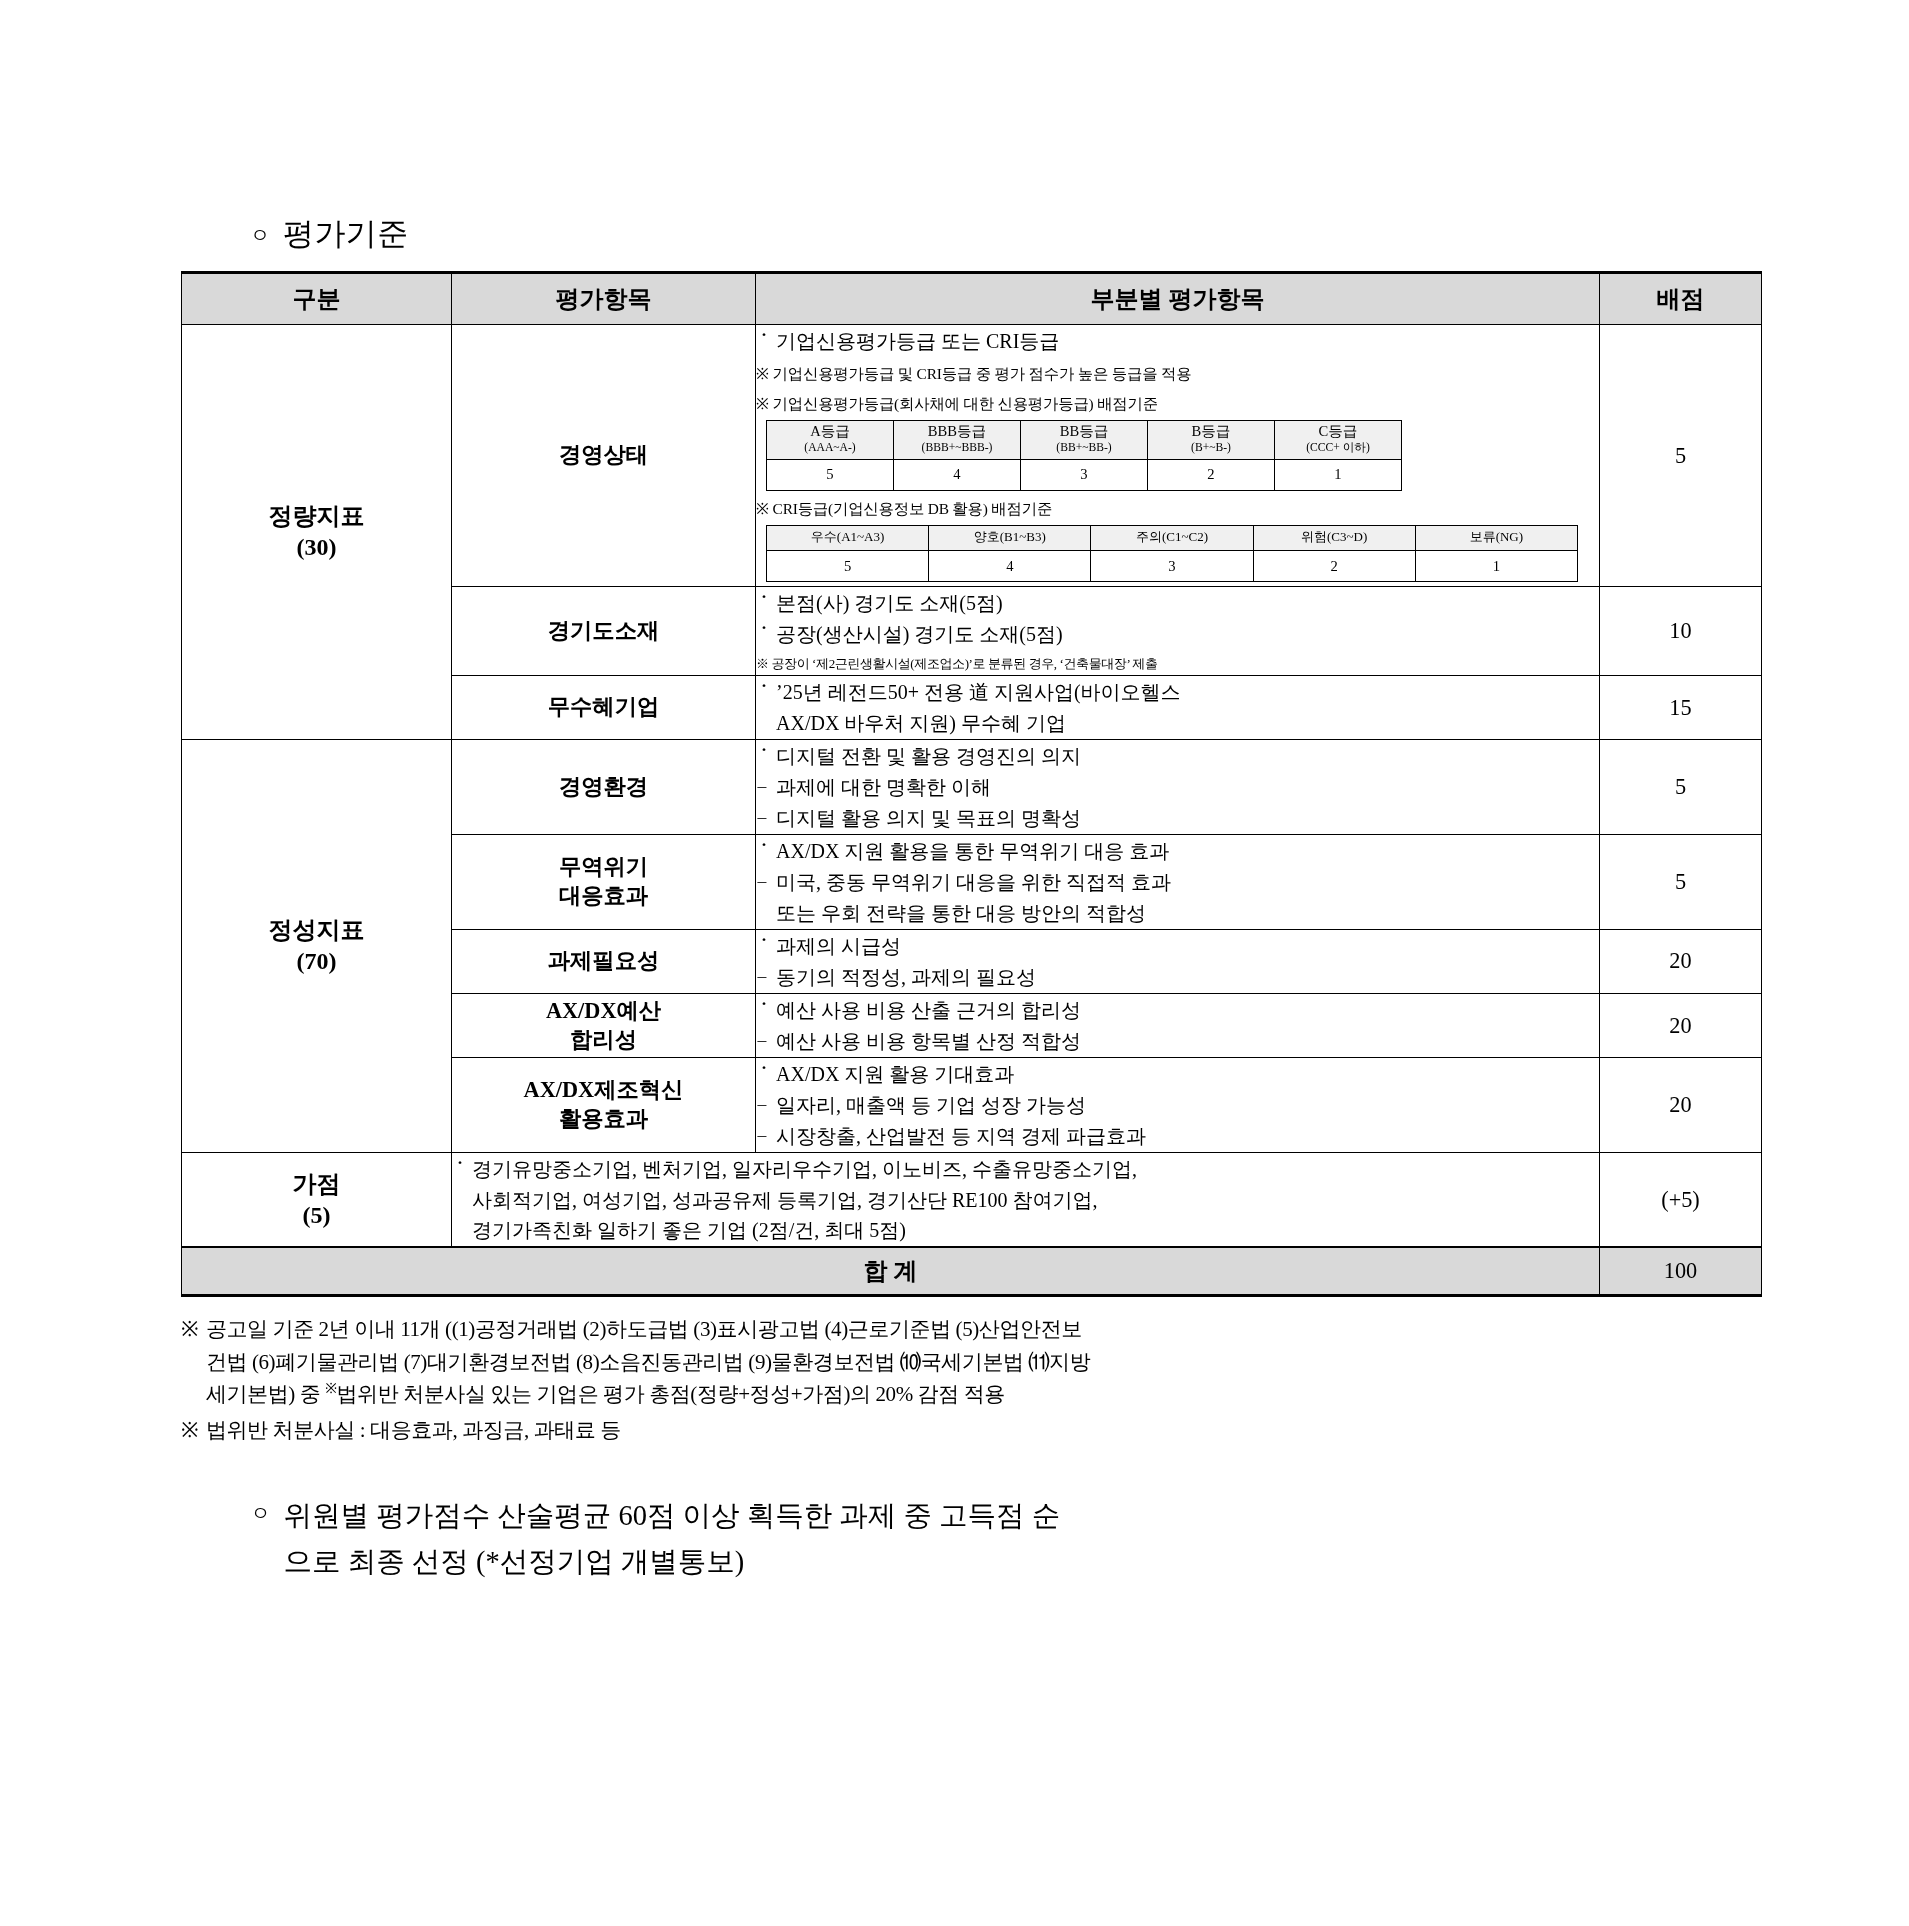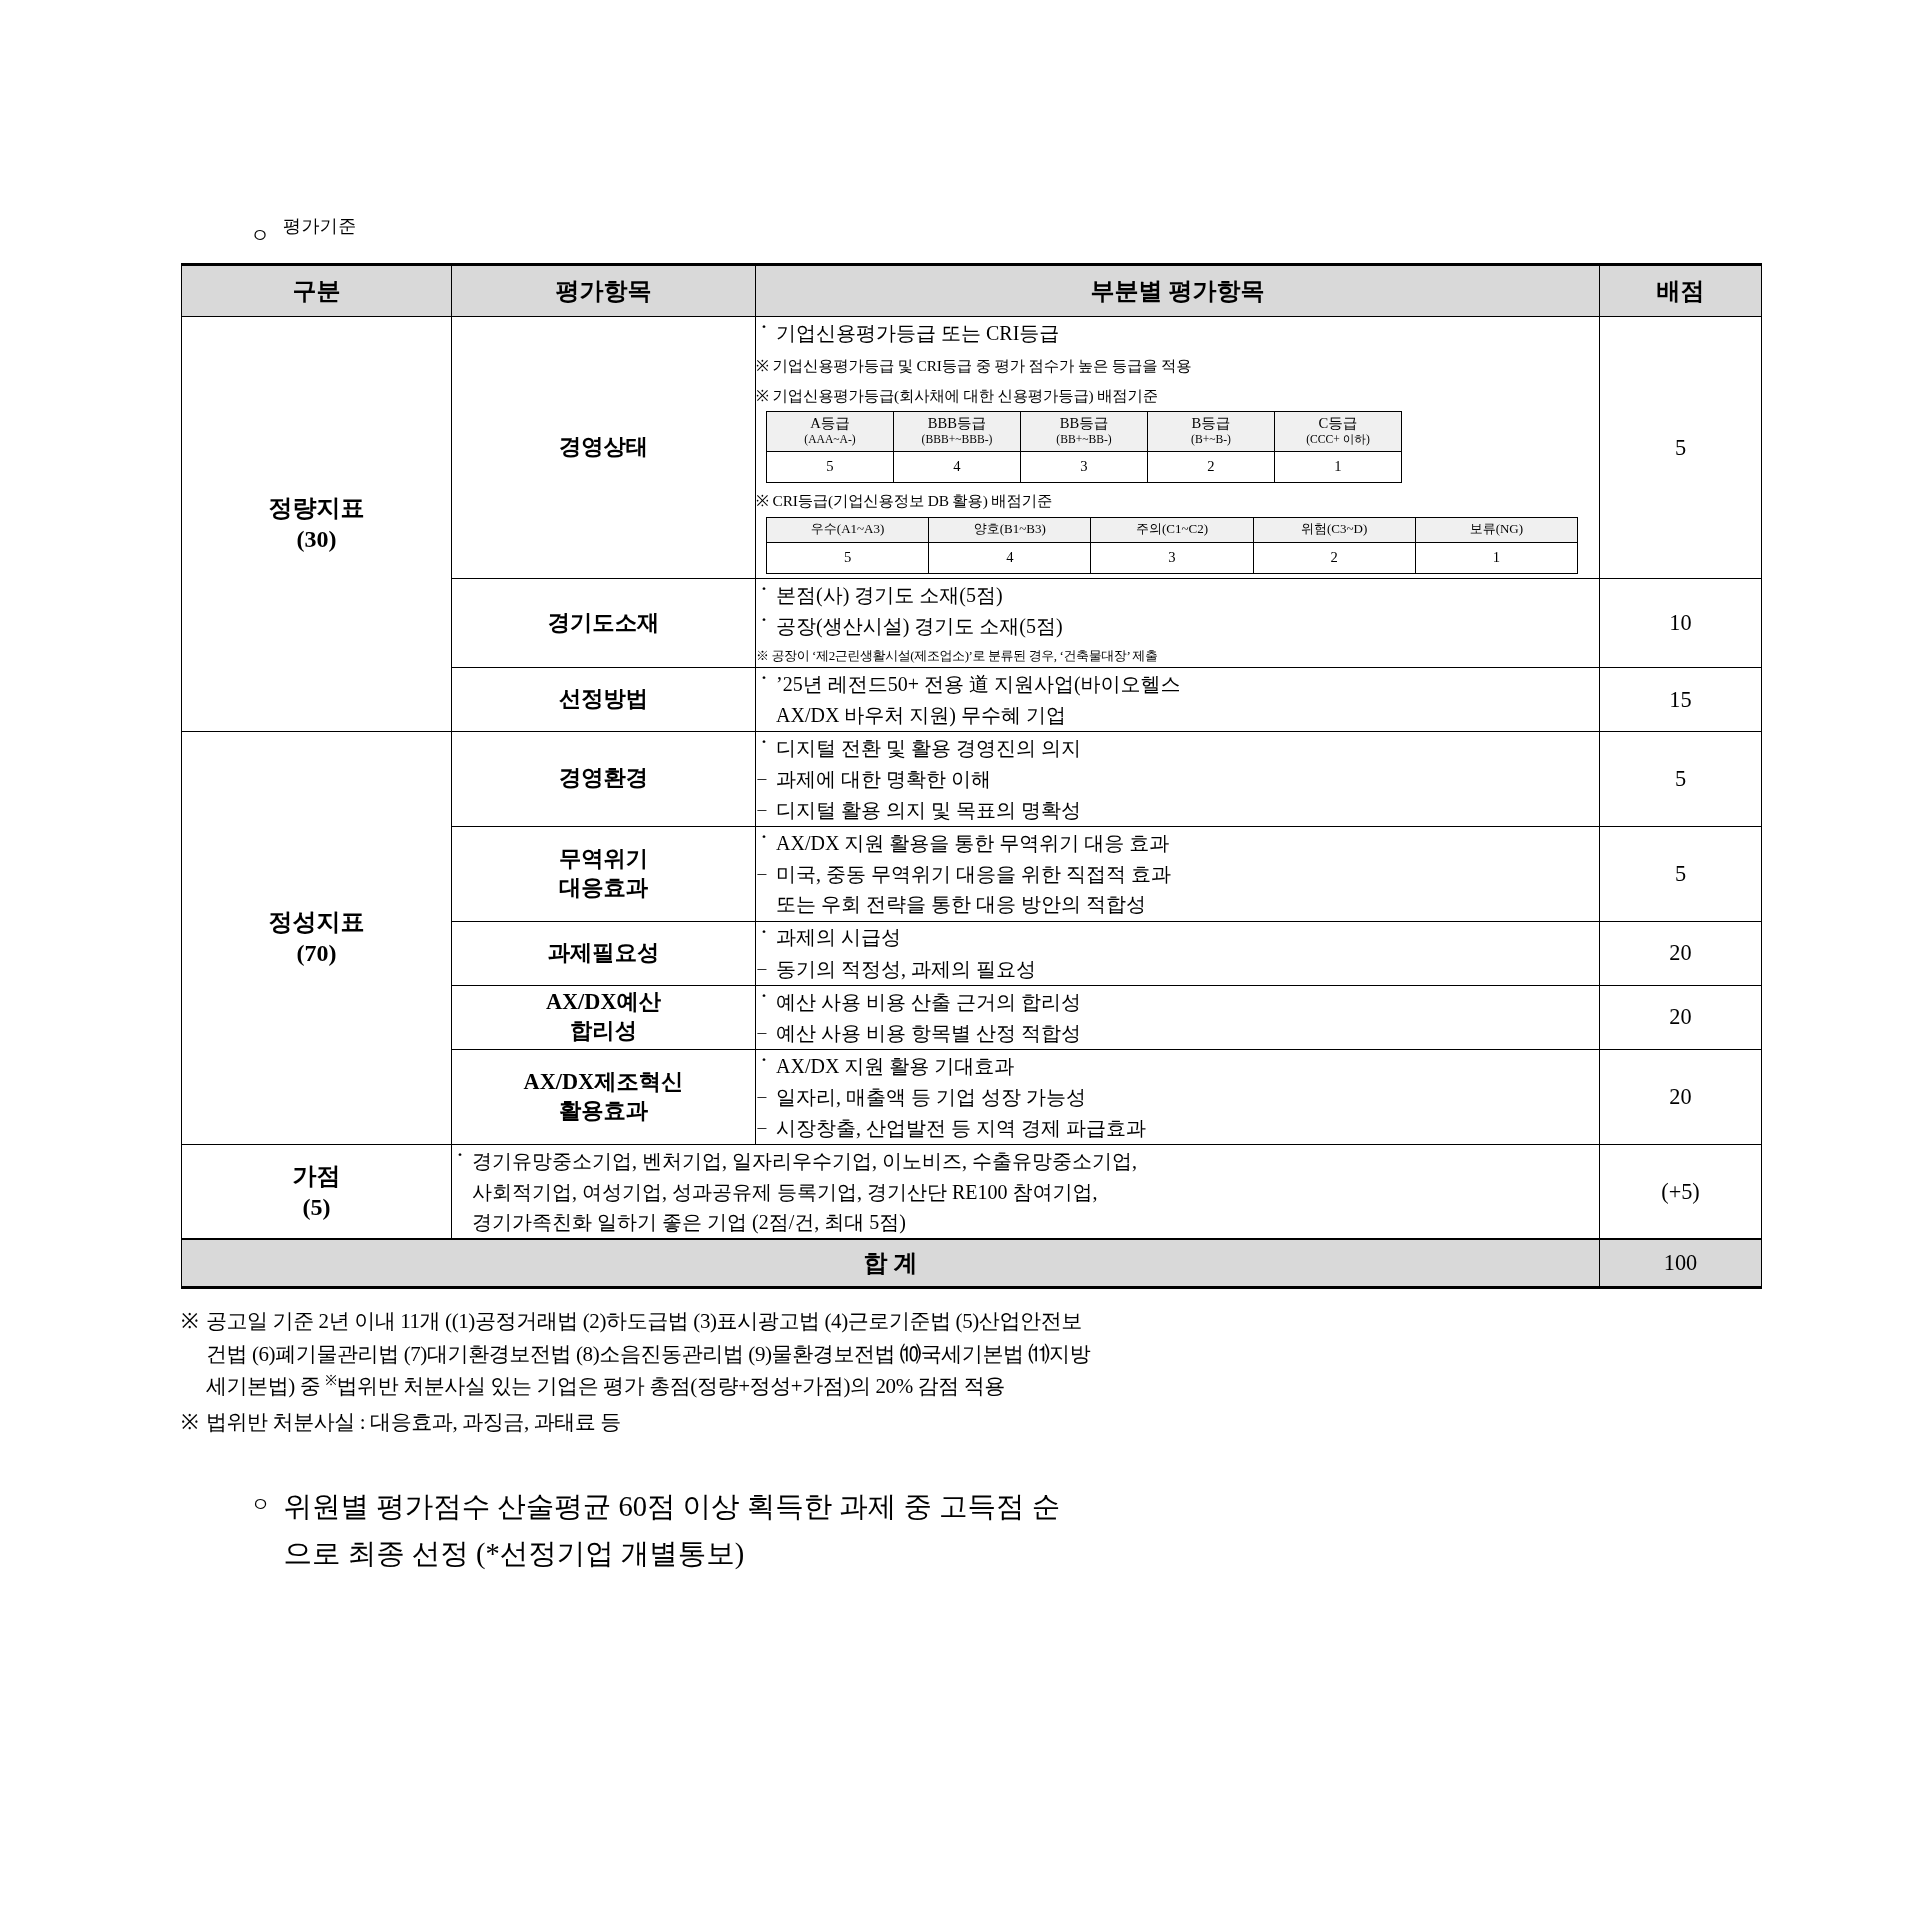--- a/index.html
+++ b/index.html
@@ -36,21 +36,21 @@
     margin-bottom: 18.5px;
   }
   .circle-marker {
     font-size: 20px;
     line-height: 1;
     margin-right: 13px;
     padding-top: 8.5px;
     font-family: "Liberation Sans", sans-serif;
   }
   .sec-bullet-text {
-    font-size: 18px;
+    font-size: 31px;
     line-height: 1.18;
     letter-spacing: 0.4px;
   }
 
   
   table.crit {
     border-collapse: collapse;
     width: 1579px;
     table-layout: fixed;
     border-top: 3.5px solid #000;
@@ -334,21 +334,21 @@
               <li class="dot">공장(생산시설) 경기도 소재(5점)</li>
             </ul>
             <div class="note-sm">
               <span class="mk">※</span> <span>공장이 ‘제2근린생활시설(제조업소)’로 분류된 경우, ‘건축물대장’ 제출</span>
             </div>
           </td>
           <td class="score">10</td>
         </tr>
 
         <tr>
-          <td class="item">선정방법</td>
+          <td class="item">무수혜기업</td>
           <td class="detail">
             <ul class="blist">
               <li class="dot">
                 <span>’25년 레전드50+ 전용 道 지원사업(바이오헬스</span><br>
                 <span>AX/DX 바우처 지원) 무수혜 기업</span>
               </li>
             </ul>
           </td>
           <td class="score">15</td>
         </tr>

